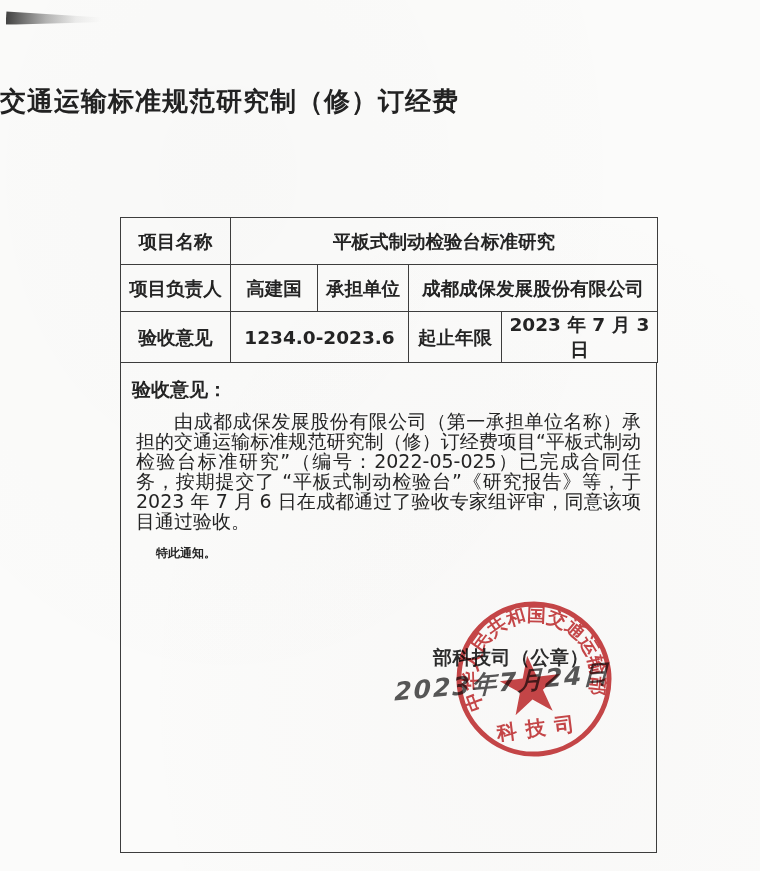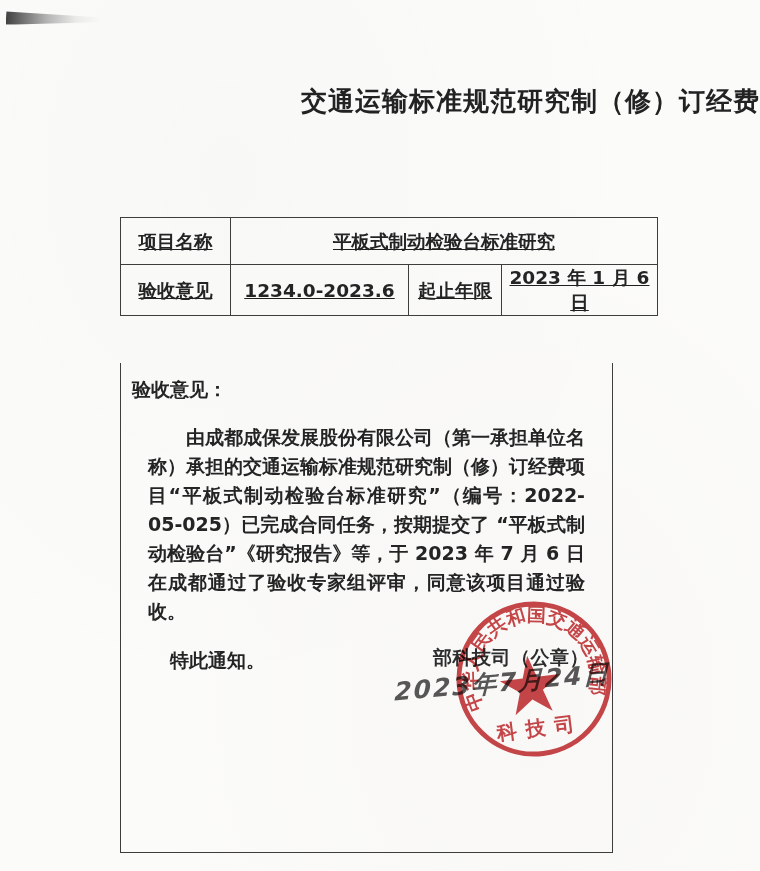--- a/index.html
+++ b/index.html
@@ -4,37 +4,37 @@
 <style>
   html,body{margin:0;padding:0;background:#ffffff;}
   body{font-family:"DejaVu Sans","Liberation Sans",sans-serif;color:#1e1e1e;}
   .page{position:relative;width:760px;height:871px;background:
         radial-gradient(ellipse at 30% 20%, rgba(0,0,0,0.012), transparent 60%),
         radial-gradient(ellipse at 70% 80%, rgba(120,90,90,0.02), transparent 55%),
         #fbfbfa;overflow:hidden;}
   .scan-smudge{position:absolute;left:6px;top:12px;width:100px;height:14px;
         background:linear-gradient(to right, rgba(45,45,45,0.9), rgba(90,90,90,0.45) 40%, rgba(150,150,150,0.15) 70%, transparent 95%);
         clip-path:polygon(0 5%,100% 32%,100% 62%,0 100%);transform:rotate(1.5deg);}
-  .doc-title{position:absolute;left:0;width:100%;text-align:right;font-weight:800;
+  .doc-title{position:absolute;left:0;width:100%;text-align:left;font-weight:800;
         font-size:26px;letter-spacing:1px;color:#222;}
   .doc-title.line1{top:84px;}
   .doc-title.line2{top:152px;}
   table.info{position:absolute;left:120px;top:217px;border-collapse:collapse;table-layout:fixed;
-        width:537px;text-decoration:underline;}
+        width:537px;}
   table.info td{border:1.6px solid #3d3d3d;font-weight:700;font-size:18.5px;text-align:center;
         vertical-align:middle;padding:0;height:46px;color:#242424;}
   table.info tr:nth-child(3) td{height:48px;}
   td.val-left{text-align:left;padding-left:24px;margin-left:12px;}
-  .opinion-box{position:absolute;left:120px;top:363px;width:493px;height:490px;
+  .opinion-box{position:absolute;left:120px;top:363px;width:537px;height:490px;
         border:1.6px solid #3d3d3d;border-top:none;box-sizing:border-box;
         padding:8px 11px 0 11px;}
   .opinion-heading{font-size:19px;font-weight:700;line-height:36px;color:#242424;}
-  .opinion-body{font-size:19px;font-weight:700;line-height:29px;text-align:justify;
-        text-indent:2em;margin:16px;color:#242424;}
-  .opinion-closing{font-size:19px;font-weight:700;line-height:36px;text-indent:2em;color:#242424;}
+  .opinion-body{font-size:19px;font-weight:400;line-height:20px;text-align:justify;
+        text-indent:2em;margin:4px;color:#242424;}
+  .opinion-closing{font-size:12px;font-weight:700;line-height:36px;text-indent:2em;color:#242424;}
   .issuer-line{position:absolute;left:433px;top:645px;font-size:19px;font-weight:700;
         letter-spacing:0.5px;color:#2c2c2c;white-space:nowrap;}
   .handwritten-date{position:absolute;left:394px;top:666px;font-size:25px;font-weight:600;
         font-style:italic;color:#3a3a3a;transform:rotate(-5deg) skewX(-6deg);
         letter-spacing:2px;opacity:0.85;white-space:nowrap;}
   .seal{position:absolute;left:454px;top:599px;width:160px;height:160px;
         transform:rotate(-7deg);mix-blend-mode:multiply;opacity:0.93;}
   .seal text{font-family:"DejaVu Sans","Liberation Sans",sans-serif;font-weight:700;}
 </style>
 </head>
@@ -53,24 +53,30 @@
         <col style="width:91px">
       <col style="width:93px">
         <col style="width:156px">
     </colgroup>
     <tbody>
         <tr>
       <td>项目名称</td>
       <td colspan="4" class="val-left">平板式制动检验台标准研究</td>
     </tr>
     <tr>
+      <td>项目负责人</td>
+      <td>高建国</td>
+      <td>承担单位</td>
+      <td colspan="2">成都成保发展股份有限公司</td>
+    </tr>
+    <tr>
       <td>验收意见</td>
       <td colspan="2">1234.0-2023.6</td>
       <td>起止年限</td>
-      <td>2023 年 1 月 6 日</td>
+      <td>2023 年 7 月 3 日</td>
     </tr>
   </tbody>
     </table>
 
   <div class="opinion-box">
     <div class="opinion-heading">验收意见：</div>
     <p class="opinion-body">由成都成保发展股份有限公司（第一承担单位名称）承担的交通运输标准规范研究制（修）订经费项目“平板式制动检验台标准研究”（编号：2022-05-025）已完成合同任务，按期提交了 “平板式制动检验台”《研究报告》等，于 2023 年 7 月 6 日在成都通过了验收专家组评审，同意该项目通过验收。</p>
     <div class="opinion-closing">特此通知。</div>
   </div>
 

